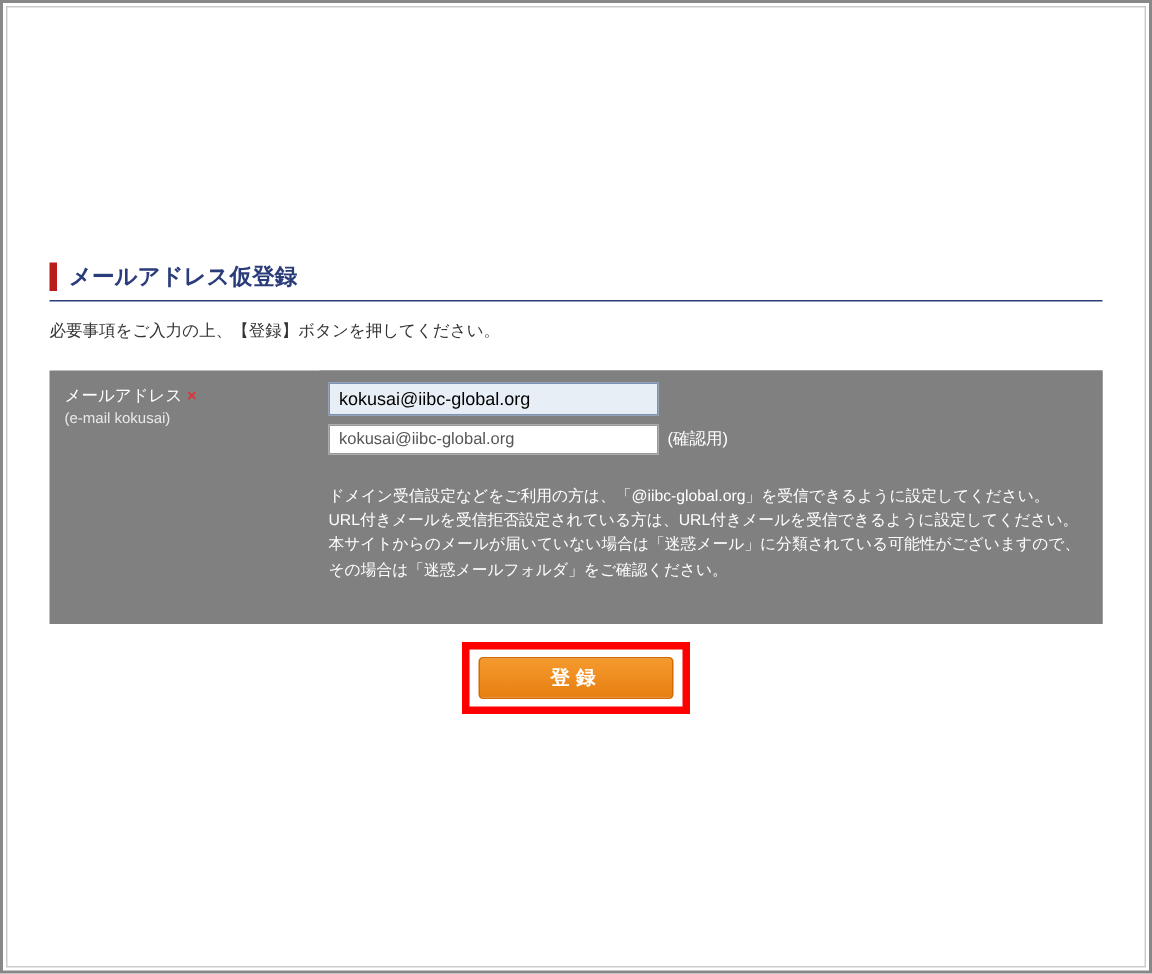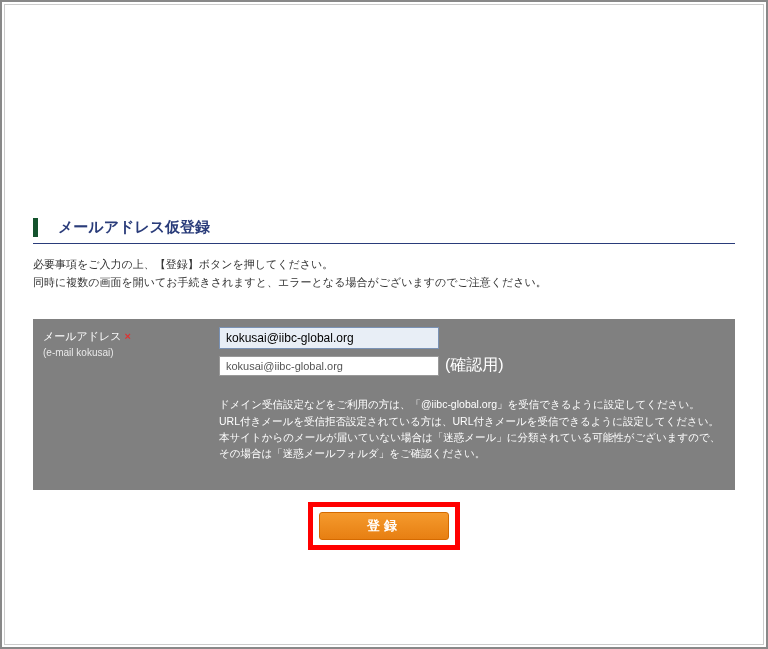--- a/index.html
+++ b/index.html
@@ -13,38 +13,37 @@
       border: 2px solid #888;
       position: relative;
     }
     .inner {
       border: 1px solid #ccc;
       margin: 2px;
       height: calc(100% - 4px);
       padding: 170px 28px 0 28px;
     }
     .section-title {
-      border-left: 5px solid #14532d;
-      padding-left: 20px;
+      border-left: 5px solid #b91c1c;
+      padding-left: 8px;
       font-size: 15px;
       font-weight: bold;
       color: #2a3c7a;
       margin-bottom: 6px;
-      margin-top: 43px;
     }
     .section-hr {
       border: none;
       border-top: 1px solid #2a3c7a;
       margin-bottom: 12px;
     }
     .intro {
       font-size: 11px;
       color: #333;
       line-height: 1.6;
-      margin-bottom: 28px;
+      margin-bottom: 16px;
     }
     .form-box {
       background: #808080;
       color: #fff;
       padding: 0;
       display: flex;
     }
     .form-left {
       width: 180px;
       padding: 10px 10px;
@@ -77,21 +76,21 @@
     }
     .text-input-confirm {
       width: 220px;
       height: 20px;
       font-size: 11px;
       padding: 2px 6px;
       background: #fff;
       border: 1px solid #999;
       color: #555;
     }
-    .confirm-label { font-size: 16px; color: #fff; }
+    .confirm-label { font-size: 11px; color: #fff; }
     .notes {
       font-size: 10.5px;
       color: #fff;
       line-height: 1.55;
     }
     .submit-wrap {
       margin-top: 12px;
       text-align: center;
     }
     .submit-highlight {
@@ -118,21 +117,20 @@
 </head>
 <body>
 
 <div class="inner">
 
   <div class="section-title">メールアドレス仮登録</div>
   <hr class="section-hr">
 
   <div class="intro">
     <span>必要事項をご入力の上、【登録】ボタンを押してください。</span><br>
-    <span>同時に複数の画面を開いてお手続きされますと、エラーとなる場合がございますのでご注意ください。</span>
   </div>
 
   <div class="form-box">
     <div class="form-left">
       <span>メールアドレス</span>
       <span class="req">×</span><br>
       <span class="sub">(e-mail kokusai)</span>
     </div>
     <div class="form-right">
       <input type="text" class="text-input" value="kokusai@iibc-global.org" style="">

